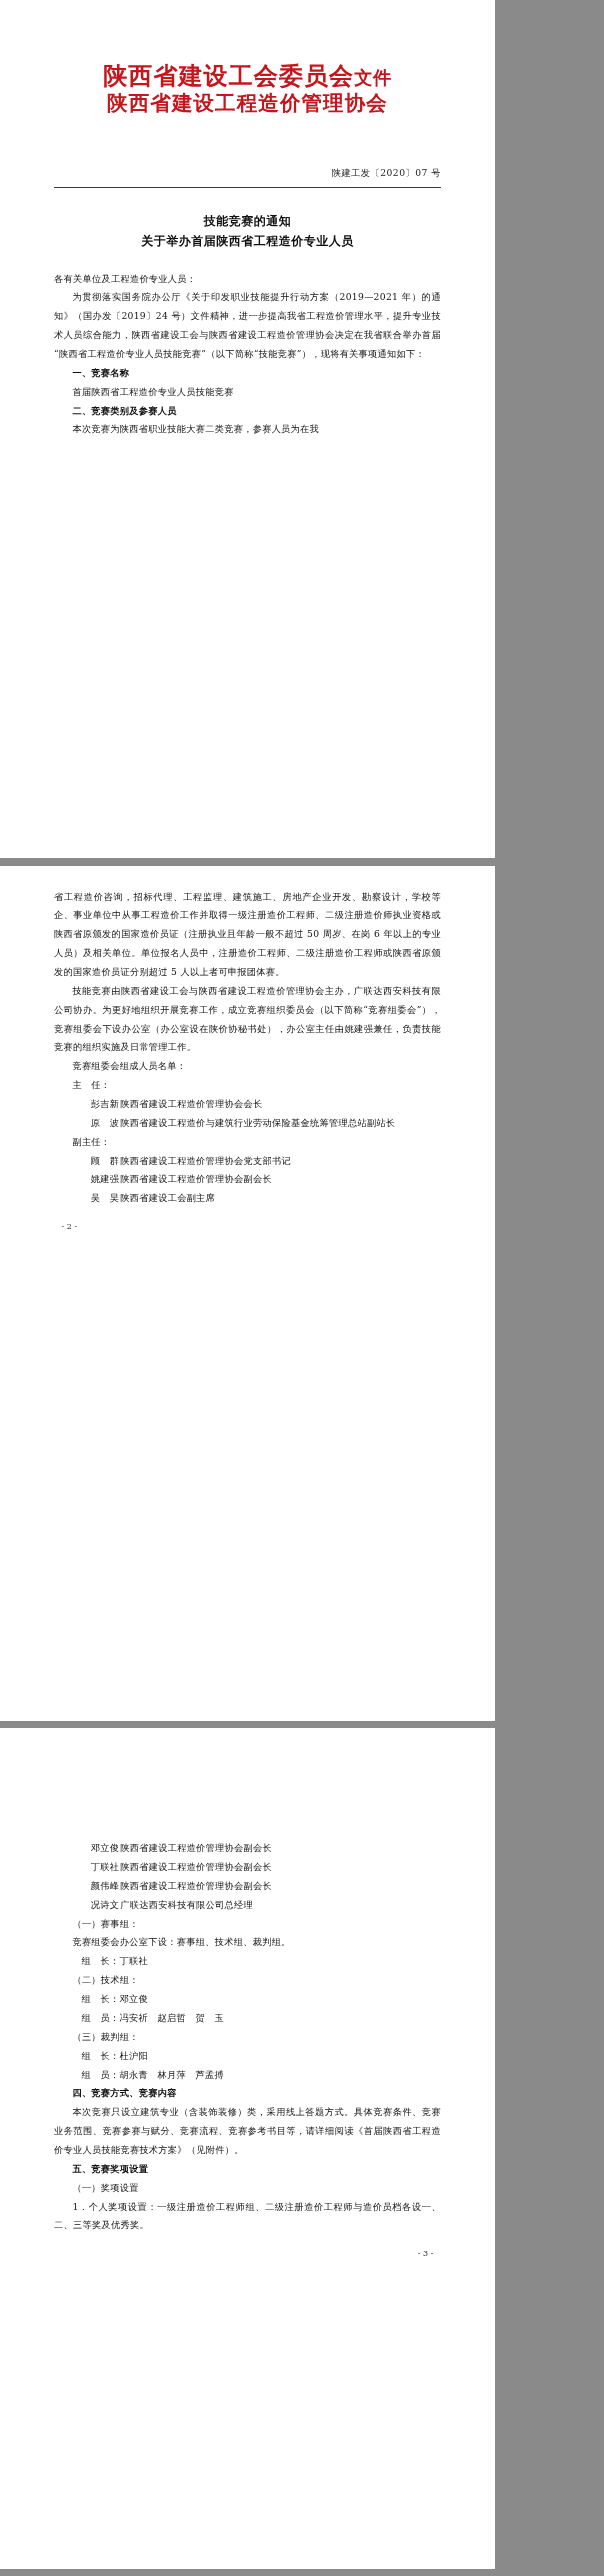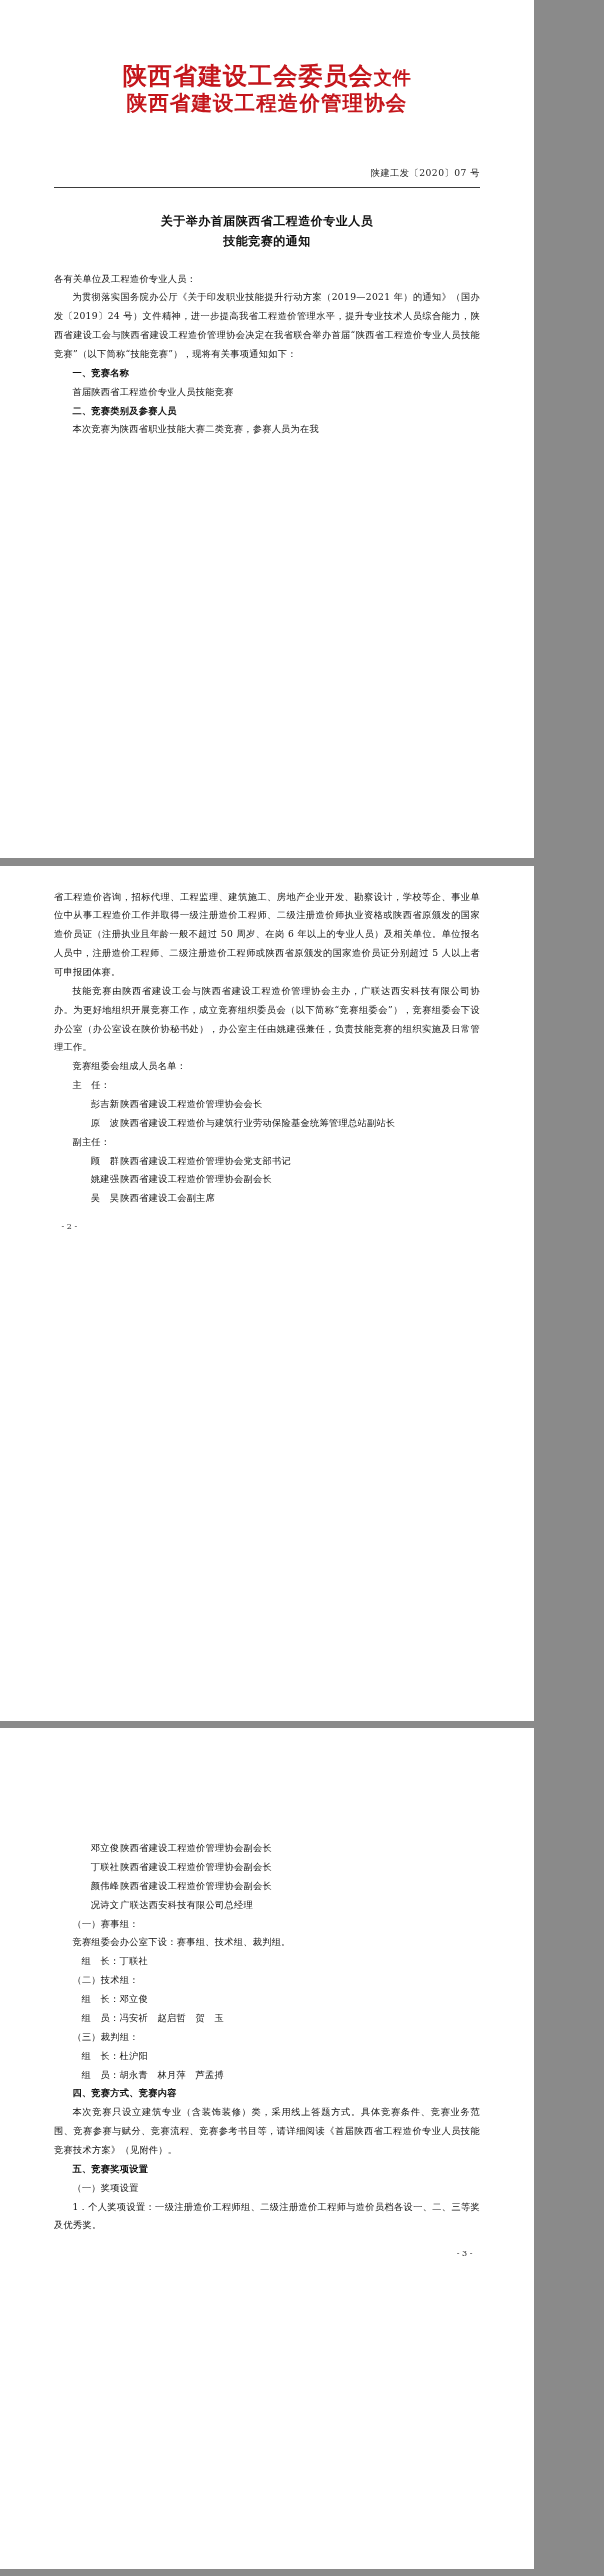--- a/index.html
+++ b/index.html
@@ -5,21 +5,21 @@
   html, body {
     margin: 0;
     padding: 0;
     background: #8a8a8a;
   }
   body {
     width: 605px;
     font-family: "DejaVu Sans", "Liberation Sans", sans-serif;
   }
   .page {
-    width: 534px;
+    width: 495px;
     background: #ffffff;
     box-sizing: border-box;
     position: relative;
   }
   
   .page-1 {
     padding: 32px 54px 21.6px 54px;
     min-height: 858px;
   }
   .letterhead {
@@ -160,22 +160,22 @@
     <div class="lh-line lh-line-1">
       <span>陕西省建设工会委员会</span><span class="small-tail">文件</span>
     </div>
     <div class="lh-line lh-line-2">陕西省建设工程造价管理协会</div>
   </div>
 
   <div class="doc-number">陕建工发〔2020〕07 号</div>
   <hr class="hr-thin">
 
   <div class="doc-title">
+    <div>技能竞赛的通知</div>
     <div>关于举办首届陕西省工程造价专业人员</div>
-    <div>技能竞赛的通知</div>
   </div>
 
   <div class="body-text p-none gap-top-lg">各有关单位及工程造价专业人员：</div>
 
   <div class="body-text p-indent">为贯彻落实国务院办公厅《关于印发职业技能提升行动方案（2019—2021 年）的通知》（国办发〔2019〕24 号）文件精神，进一步提高我省工程造价管理水平，提升专业技术人员综合能力，陕西省建设工会与陕西省建设工程造价管理协会决定在我省联合举办首届“陕西省工程造价专业人员技能竞赛”（以下简称“技能竞赛”），现将有关事项通知如下：</div>
 
   <div class="sec-head">一、竞赛名称</div>
   <div class="body-text p-indent">首届陕西省工程造价专业人员技能竞赛</div>
 
   <div class="sec-head">二、竞赛类别及参赛人员</div>

